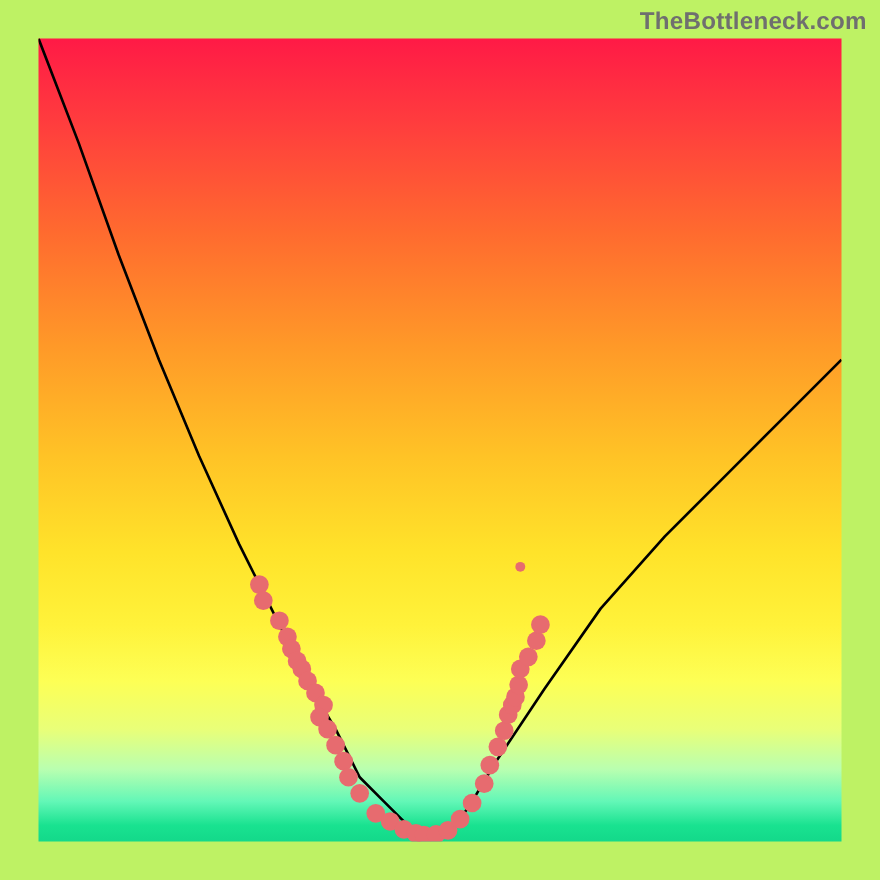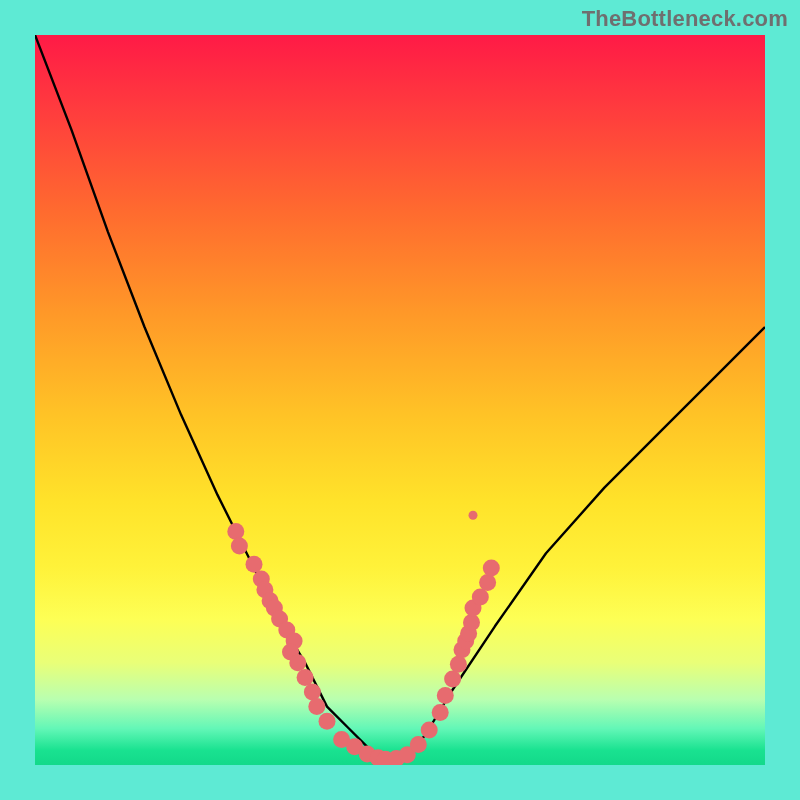--- a/index.html
+++ b/index.html
@@ -10,21 +10,21 @@
     background: #000;
     font-family: Arial, Helvetica, sans-serif;
     overflow: hidden;
   }
   .frame {
     position: absolute;
     left: 0;
     top: 0;
     width: 800px;
     height: 800px;
-    background: #5eead4;
+    background: #bef264;
   }
   .plot {
     position: absolute;
     left: 35px;
     top: 35px;
     width: 730px;
     height: 730px;
     background: linear-gradient(to bottom,
       #ff1a46 0%,
       #ff3b3e 10%,

